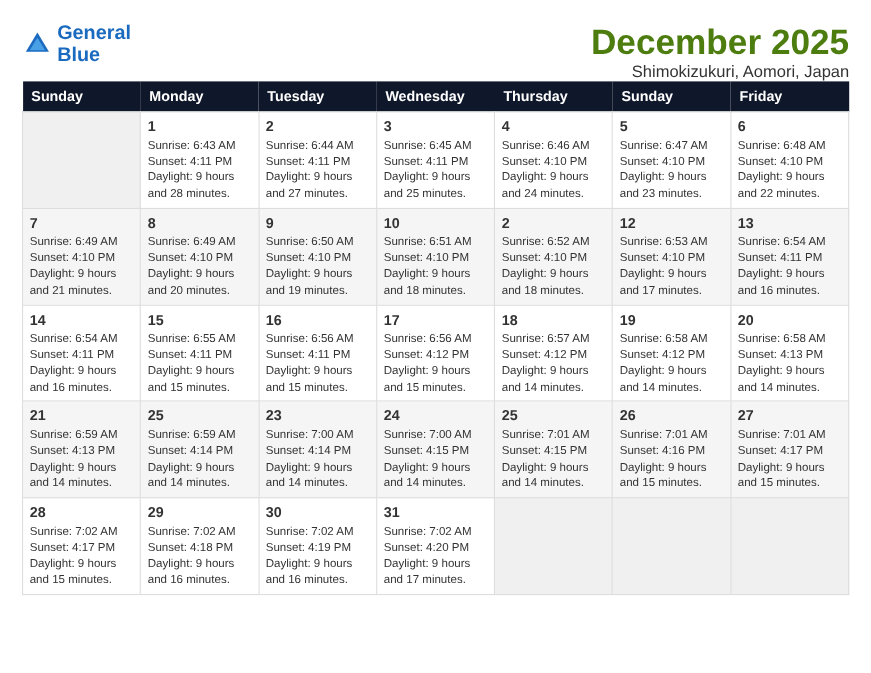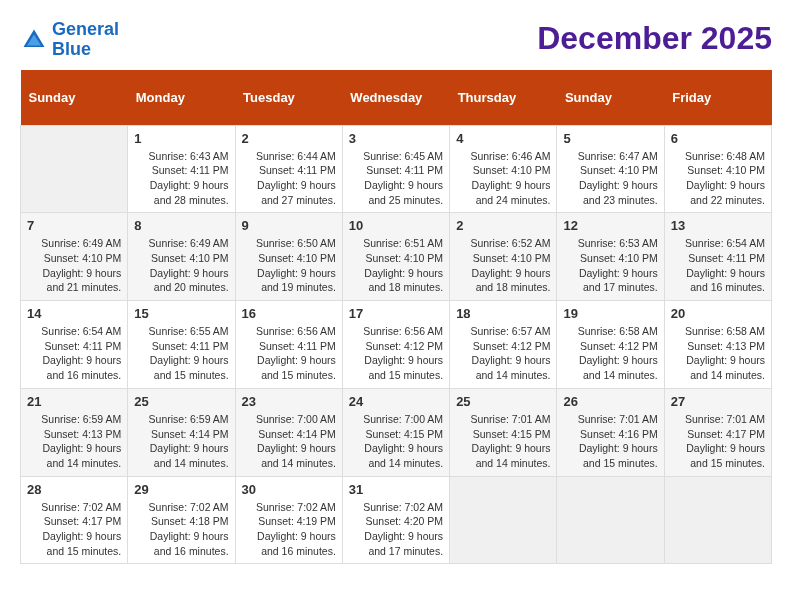--- a/index.html
+++ b/index.html
@@ -7,21 +7,20 @@
       font-family: Arial, sans-serif;
       background: #fff;
       width: 792px;
       min-height: 612px;
       padding: 20px;
     }
     .header {
       display: flex;
       justify-content: space-between;
       align-items: flex-start;
-      margin-bottom: 10px;
     }
     .logo {
       display: flex;
       align-items: center;
       gap: 4px;
     }
     .logo-text {
       font-size: 18px;
       font-weight: bold;
       color: #333;
@@ -33,36 +32,36 @@
     .logo-icon {
       width: 28px;
       height: 28px;
     }
     .title-block {
       text-align: right;
     }
     .month-title {
       font-size: 32px;
       font-weight: bold;
-      color: #4c1d95;
+      color: #4d7c0f;
     }
     .subtitle {
       font-size: 15px;
       color: #333;
     }
     table {
       width: 100%;
       border-collapse: collapse;
       font-size: 11px;
     }
     thead th {
-      background-color: #c2410c;
+      background-color: #0f172a;
       color: #fff;
       text-align: left;
-      padding: 20px 8px;
+      padding: 6px 8px;
       font-size: 13px;
       font-weight: bold;
     }
     tbody td {
       border: 1px solid #ddd;
       vertical-align: top;
       padding: 5px 6px;
       min-height: 80px;
       width: 107px;
     }
@@ -73,21 +72,20 @@
       font-weight: bold;
       font-size: 13px;
       color: #333;
       display: block;
       margin-bottom: 3px;
     }
     .day-detail {
       color: #333;
       font-size: 10.5px;
       line-height: 1.4;
-      text-align: right;
     }
     .empty-cell {
       background: #f9f9f9;
     }
     tbody tr:nth-child(odd) td {
       background: #fff;
     }
     tbody tr:nth-child(even) td {
       background: #f5f5f5;
     }
@@ -104,20 +102,21 @@
       <polygon points="20,5 35,30 5,30" fill="#1a6bbf"></polygon>
       <polygon points="20,12 30,28 10,28" fill="#4aa0e6"></polygon>
     </svg>
     <div class="logo-text">
       <span>General</span><br>
       <span style="color:#1a6bbf;text-align:right;">Blue</span>
     </div>
   </div>
   <div class="title-block">
     <div class="month-title">December 2025</div>
+    <div class="subtitle">Shimokizukuri, Aomori, Japan</div>
   </div>
 </div>
 
 <table>
   <thead>
     <tr id="weekday-header">
     <th>Sunday</th>
         <th>Monday</th>
         <th>Tuesday</th>
         <th>Wednesday</th>

